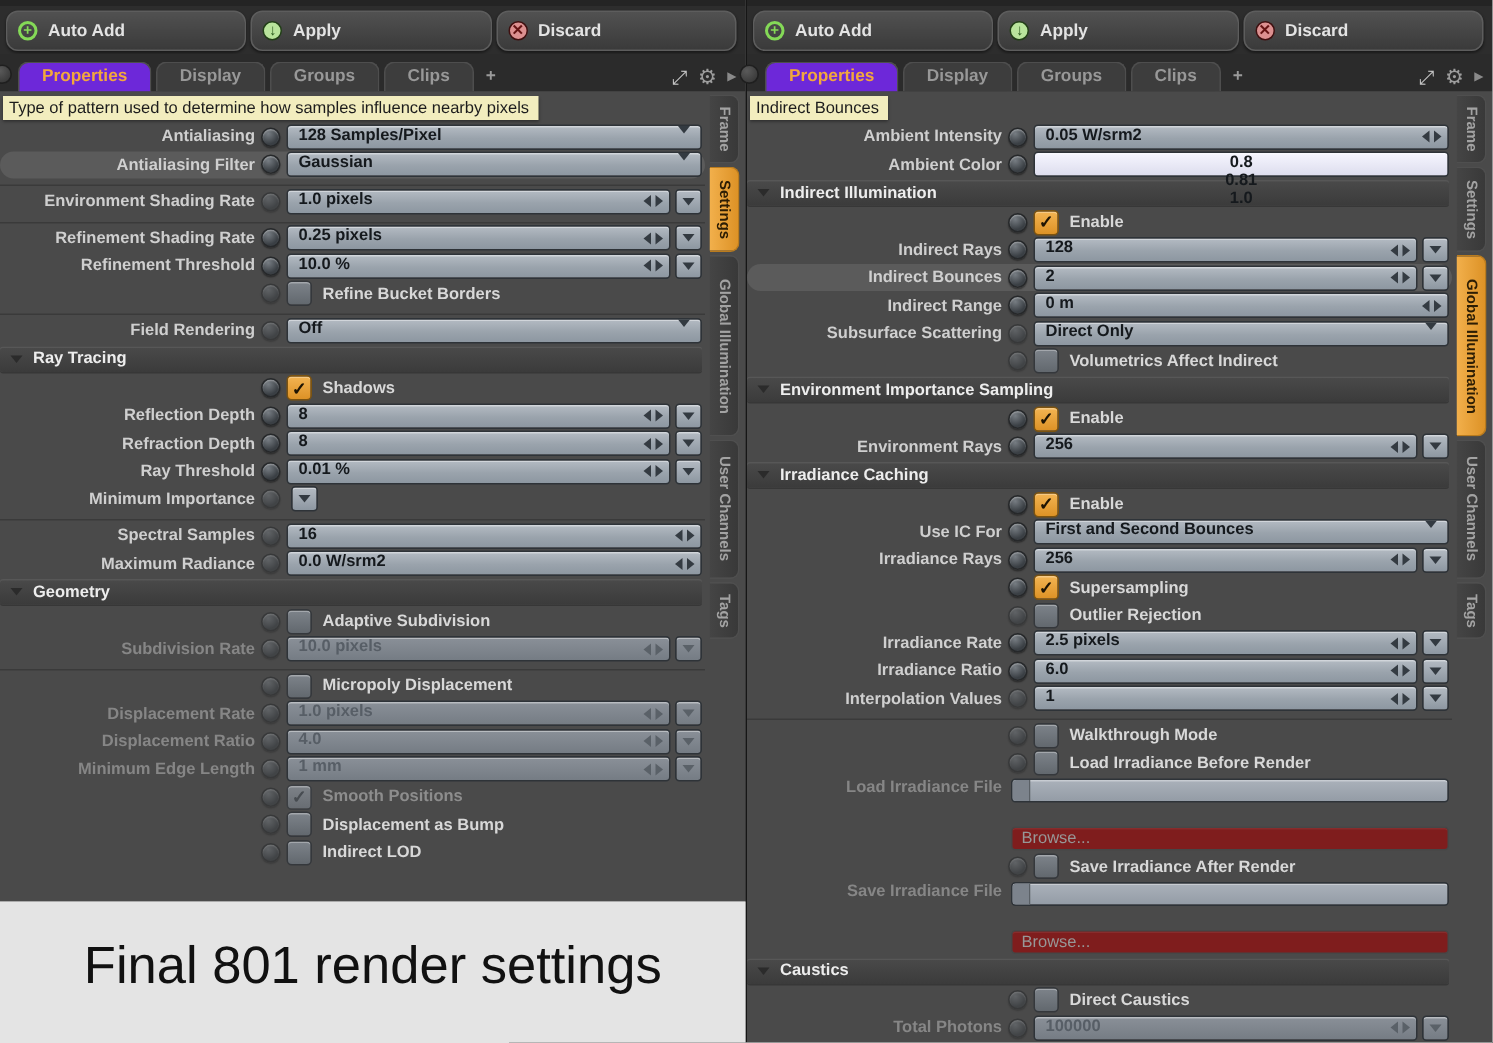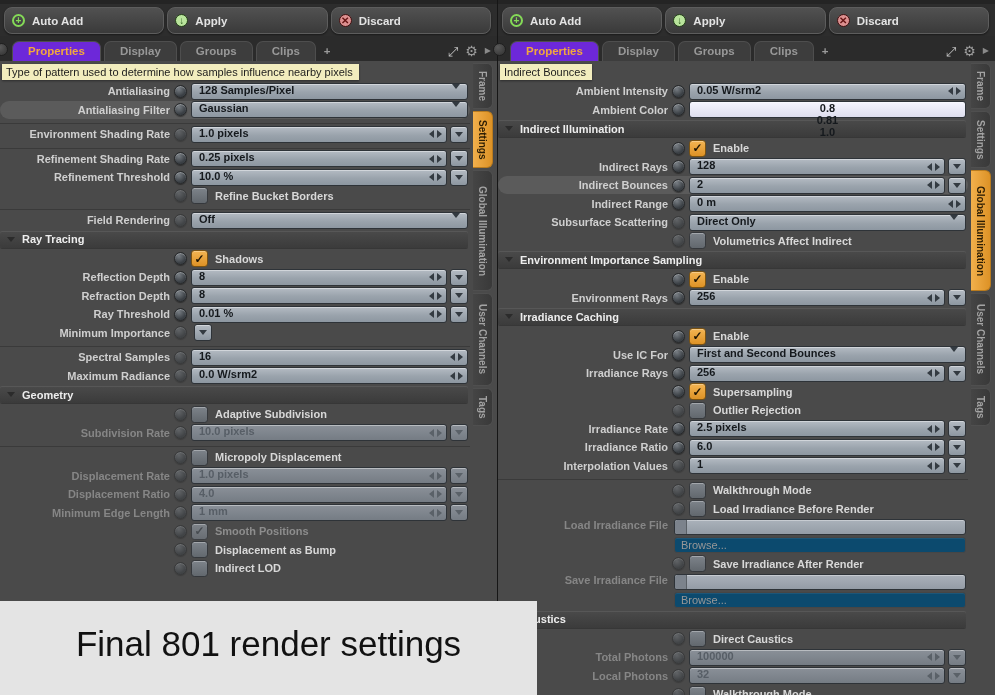--- a/index.html
+++ b/index.html
@@ -85,40 +85,40 @@
 
   .colorfield{background:linear-gradient(#f6f6ff,#dddded);flex-direction:column;}
   .cval{flex:1;text-align:center;font-size:11px;font-weight:bold;color:#15191d;}
 
   .filerow{height:auto;align-items:flex-start;}
   .filewrap{flex:1;margin-left:2px;display:flex;flex-direction:column;position:relative;z-index:1;}
   .filefield{height:14px;border-radius:3px;background:linear-gradient(#aab1ba,#949ca6);border:1px solid #2e3338;position:relative;
     box-shadow:inset 0 1px 0 rgba(255,255,255,.35);}
   .filefield::before{content:'';position:absolute;left:0;top:0;bottom:0;width:11px;background:#7c838c;
     border-right:1px solid #5a6066;border-radius:2.5px 0 0 2.5px;}
-  .browse{height:14px;line-height:14px;margin-top:2px;border-radius:3px;background:#0c4a6e;color:#979797;
+  .browse{height:14px;line-height:14px;margin-top:16px;border-radius:3px;background:#7f1d1d;color:#979797;
     font-size:11px;padding-left:6px;box-shadow:inset 0 1px 0 rgba(255,255,255,.07);border:1px solid #464646;}
 
   .section{height:17px;margin:1px 0 3px 0;display:flex;align-items:center;border-radius:2px;
     background:linear-gradient(#4a4a4a,#3b3b3b);box-shadow:inset 0 1px 0 #575757,0 1px 0 rgba(0,0,0,.25);}
   .tri{width:0;height:0;margin:0 7px 0 7px;border-left:4px solid transparent;border-right:4px solid transparent;border-top:5px solid #2b2b2b;}
   .seclabel{font-size:11px;font-weight:bold;color:#ededed;}
 
   .sep{height:6px;position:relative;}
   .sep::after{content:'';position:absolute;left:0;right:-2px;top:3px;height:1px;background:#3a3a3a;}
 
   
   .sidetabs{position:absolute;top:2px;right:4px;width:20px;display:flex;flex-direction:column;gap:2px;z-index:3;}
   .stab{writing-mode:vertical-rl;text-orientation:mixed;box-sizing:border-box;cursor:default;
     background:linear-gradient(90deg,#454545,#393939);border:1px solid #4f4f4f;border-left:none;border-radius:0 6px 6px 0;
     color:#a3a3a3;font-size:10px;font-weight:bold;display:flex;align-items:center;justify-content:center;overflow:hidden;white-space:nowrap;}
   .stab.active{background:linear-gradient(90deg,#f2b04c,#dd9226);color:#2c1d04;border-color:#b97b1e;}
 
   
-  .caption{position:absolute;left:0;top:601px;width:537px;height:94px;background:#e4e4e4;
+  .caption{position:absolute;left:0;top:601px;width:497px;height:94px;background:#e4e4e4;
     display:flex;align-items:center;justify-content:center;font-size:35px;color:#111;padding-bottom:8px;box-sizing:border-box;}
 </style>
 </head>
 <body>
 
 <div id="screen">
   <div class="panel" id="panel-left">
       <div class="topstrip"></div>
       <div class="toolbar">
         <div class="tbtn">

